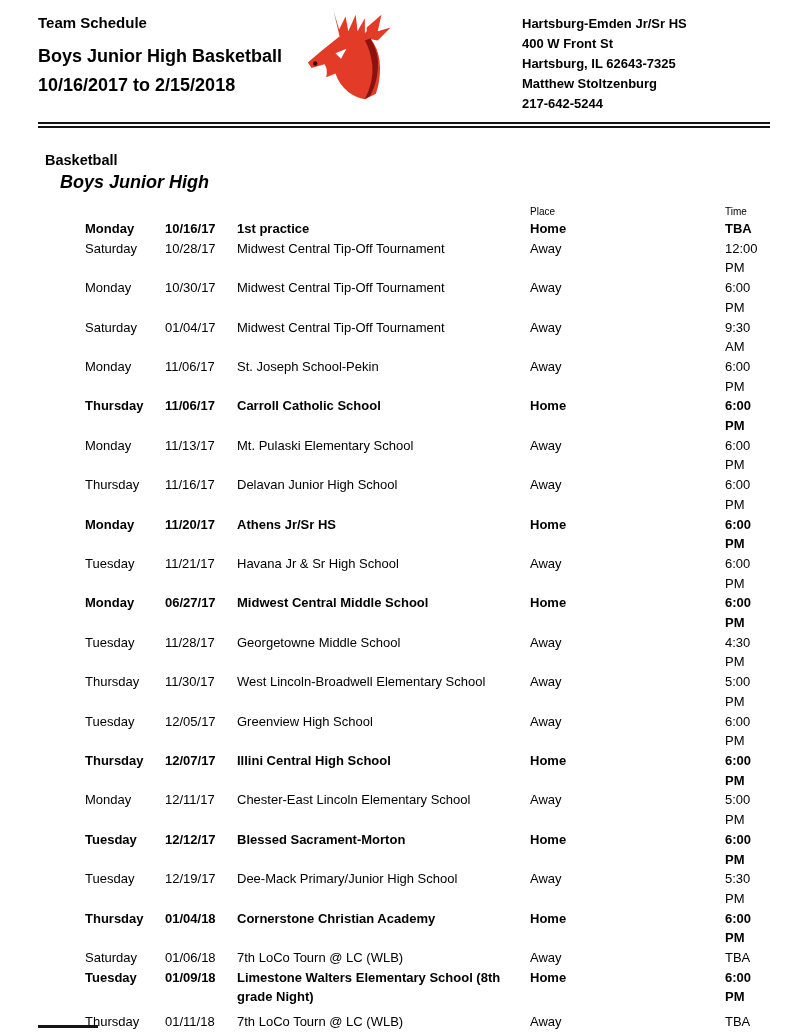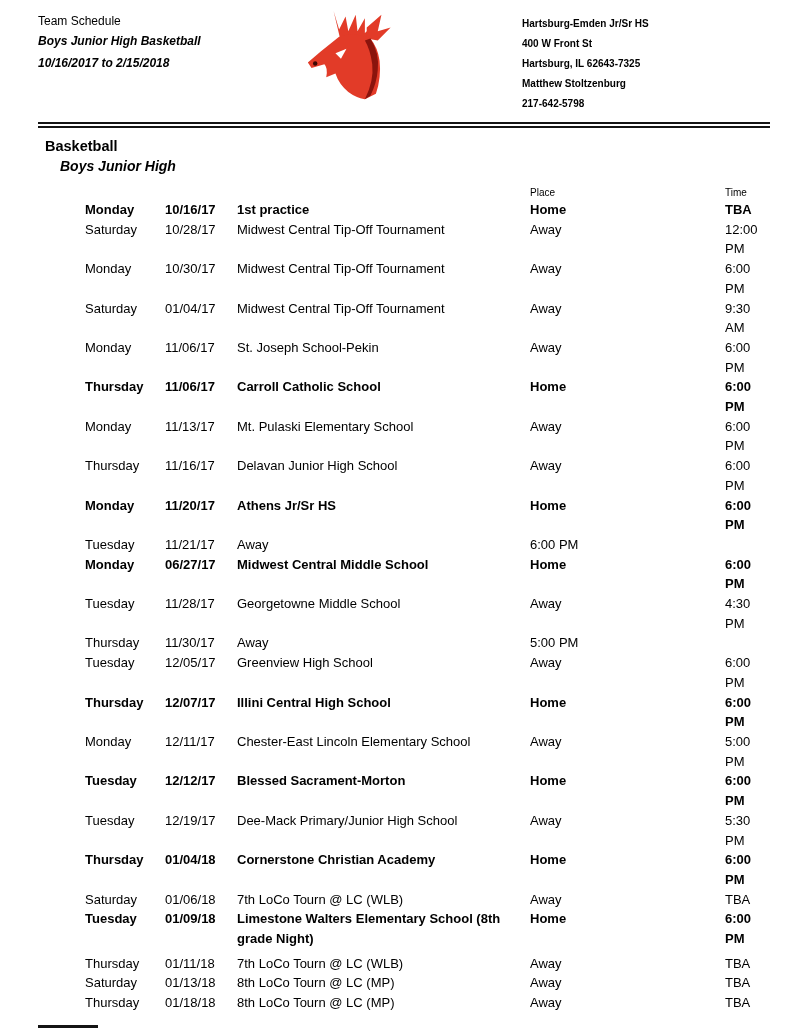--- a/index.html
+++ b/index.html
@@ -3,31 +3,31 @@
 <meta charset="utf-8">
 <style>
   * { margin:0; padding:0; box-sizing:border-box; }
   html, body { background:#ffffff; }
   body {
     width:800px; height:1035px; position:relative; overflow:hidden;
     font-family:"Liberation Sans", sans-serif; color:#000;
   }
   .header { position:relative; height:114px; }
   .h-left  { position:absolute; left:38px; top:14px; }
-  .h-left .title { font-size:12px; font-weight:normal; margin-bottom:6px; }
-  .h-left .line  { font-size:12px; font-weight:bold; margin-bottom:8px;font-style:italic; }
+  .h-left .title { font-size:15px; font-weight:bold; margin-bottom:15px; }
+  .h-left .line  { font-size:18px; font-weight:bold; margin-bottom:8px; }
   .h-logo { position:absolute; left:306px; top:8px; width:92px; height:98px; }
   .h-right { position:absolute; left:522px; top:14px; }
-  .h-right .line { font-size:10px; font-weight:bold; line-height:20px; }
+  .h-right .line { font-size:13px; font-weight:bold; line-height:20px; }
   .double-rule {
     margin:8px 30px 0 38px; height:6px;
     border-top:2.5px solid #141414; border-bottom:2px solid #141414;
   }
-  .section-title { margin:10px 0 0 45px; font-size:14.5px; font-weight:bold; }
-  .section-sub   { margin:4px 0 12px 60px; font-size:14px; font-weight:bold; font-style:italic; }
+  .section-title { margin:24px 0 0 45px; font-size:14.5px; font-weight:bold; }
+  .section-sub   { margin:4px 0 12px 60px; font-size:18px; font-weight:bold; font-style:italic; }
   .table { margin:9px 30px 0 85px; }
   .thead, .row {
     display:grid;
     grid-template-columns:80px 72px 293px 195px 1fr;
   }
   .thead { font-size:10px; line-height:14px; }
   .row   { font-size:13px; line-height:19.7px; }
   .row.bold { font-weight:bold; }
   .row.gap  { margin-top:5px; }
   .cell.event { padding-right:14px; }
@@ -55,21 +55,21 @@
       <path d="M32 48 L44 43 L38 54 Z" fill="#ffffff"></path>
       <circle cx="10" cy="59" r="2.4" fill="#3c0704"></circle>
     </svg>
   </div>
 
   <div class="h-right">
     <div class="line">Hartsburg-Emden Jr/Sr HS</div>
     <div class="line">400 W Front St</div>
     <div class="line">Hartsburg, IL 62643-7325</div>
     <div class="line">Matthew Stoltzenburg</div>
-    <div class="line">217-642-5798</div>
+    <div class="line">217-642-5244</div>
   </div>
 </div>
 
 <div class="double-rule"></div>
 
 <div class="section-title">Basketball</div>
 <div class="section-sub">Boys Junior High</div>
 
 <div class="table">
   <div class="thead">
@@ -139,40 +139,42 @@
       <div class="row bold">
         <div class="cell day">Monday</div>
         <div class="cell date">11/20/17</div>
         <div class="cell event">Athens Jr/Sr HS</div>
         <div class="cell place">Home</div>
         <div class="cell time">6:00 PM</div>
       </div>
       <div class="row">
         <div class="cell day">Tuesday</div>
         <div class="cell date">11/21/17</div>
+        <div class="cell event">Havana Jr &amp; Sr High School</div>
         <div class="cell place">Away</div>
         <div class="cell time">6:00 PM</div>
       </div>
       <div class="row bold">
         <div class="cell day">Monday</div>
         <div class="cell date">06/27/17</div>
         <div class="cell event">Midwest Central Middle School</div>
         <div class="cell place">Home</div>
         <div class="cell time">6:00 PM</div>
       </div>
       <div class="row">
         <div class="cell day">Tuesday</div>
         <div class="cell date">11/28/17</div>
         <div class="cell event">Georgetowne Middle School</div>
         <div class="cell place">Away</div>
         <div class="cell time">4:30 PM</div>
       </div>
       <div class="row">
         <div class="cell day">Thursday</div>
         <div class="cell date">11/30/17</div>
+        <div class="cell event">West Lincoln-Broadwell Elementary School</div>
         <div class="cell place">Away</div>
         <div class="cell time">5:00 PM</div>
       </div>
       <div class="row">
         <div class="cell day">Tuesday</div>
         <div class="cell date">12/05/17</div>
         <div class="cell event">Greenview High School</div>
         <div class="cell place">Away</div>
         <div class="cell time">6:00 PM</div>
       </div>

